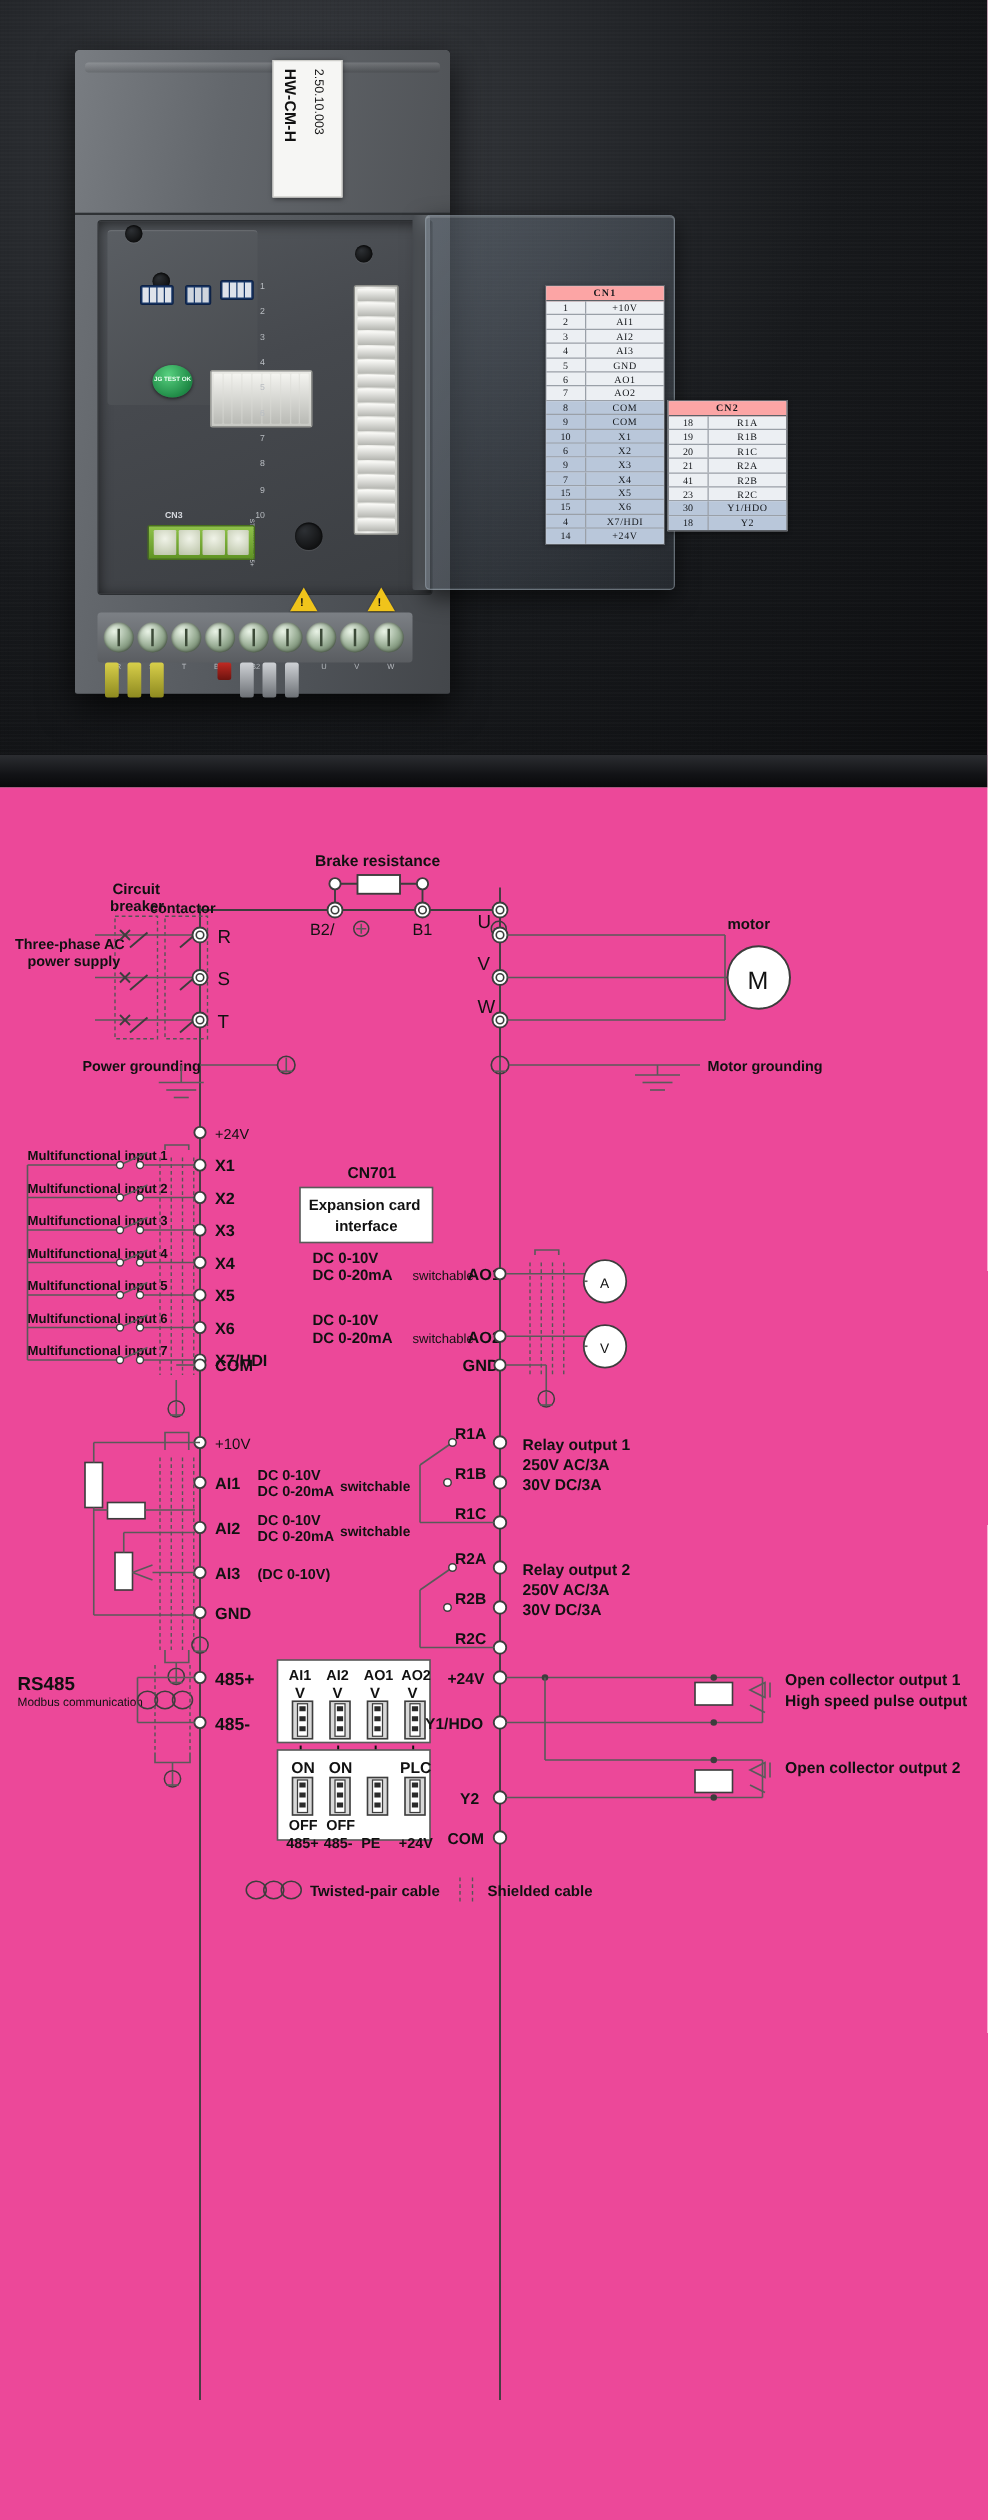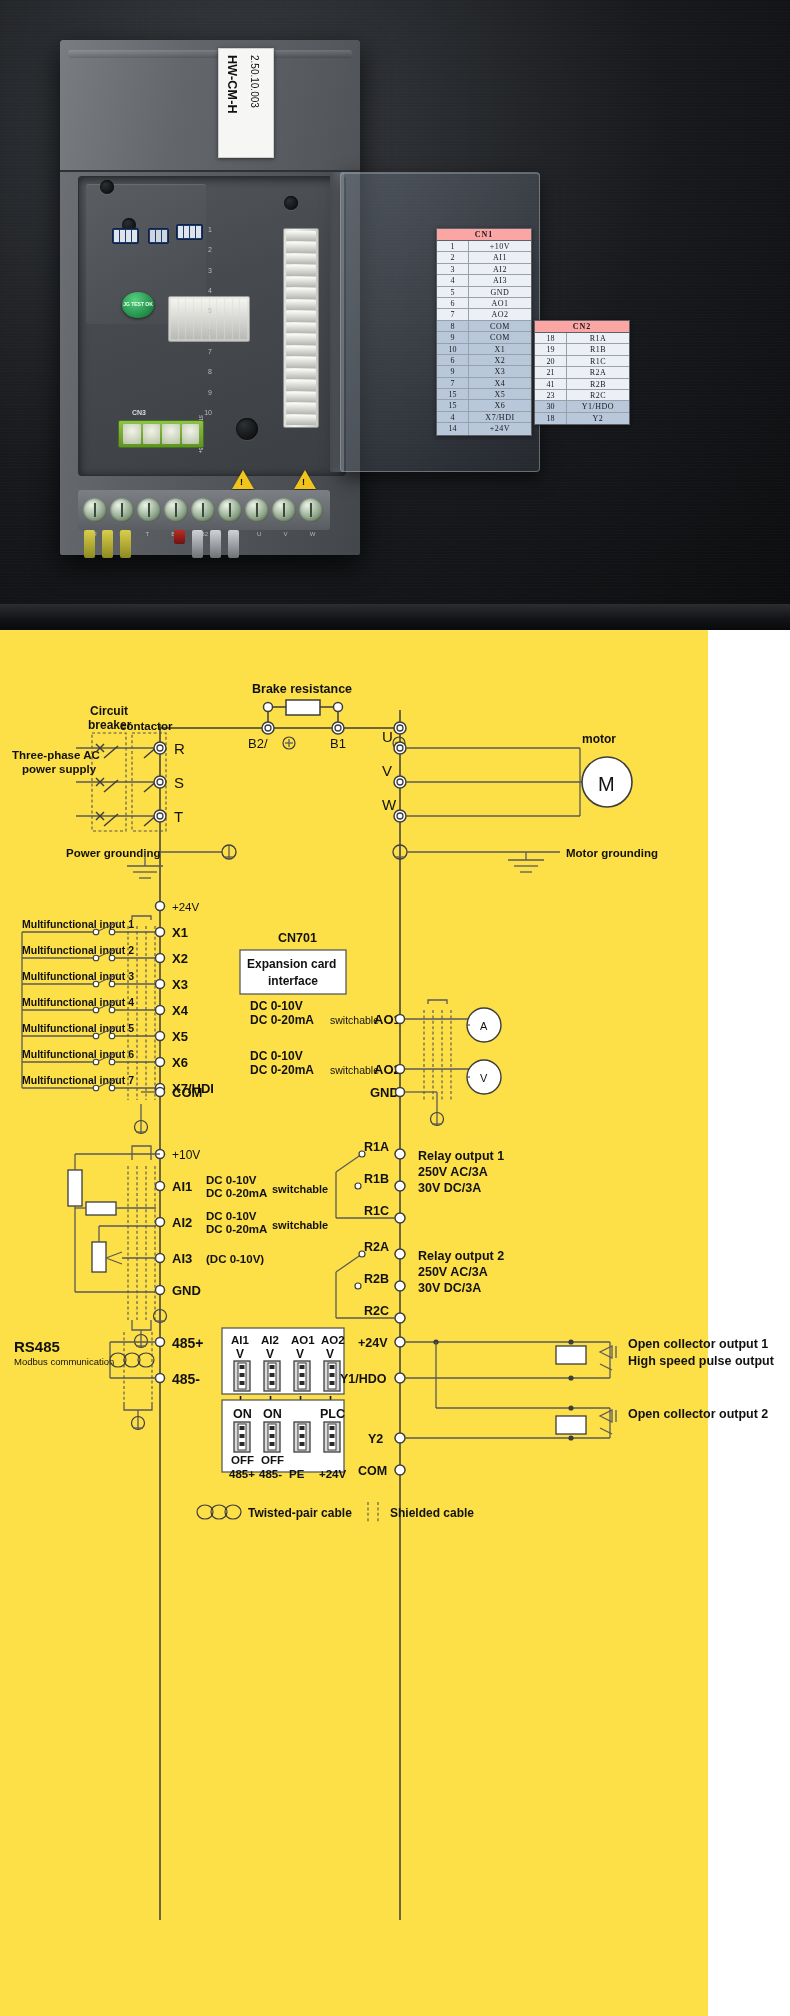--- a/index.html
+++ b/index.html
@@ -192,22 +192,22 @@
   .ttable .trow:last-child{ border-bottom:none; }
   .ttable .tn{ width:34%; text-align:center; border-right:1px solid #9aa0a8;}
   .ttable .tv{ width:66%; text-align:center; letter-spacing:.5px;}
   .ttable .trow.hl{ background:#b9c7da; }
 
   #cn1-table{ left:436px; top:228px; width:96px; }
   #cn2-table{ left:534px; top:320px; width:96px; }
 
   
   #diagram-panel{
-    position:absolute; left:0; top:630px; width:708px; height:1386px;
-    background:#fde047;
+    position:absolute; left:0; top:630px; width:790px; height:1386px;
+    background:#ec4899;
   }
   #diagram-panel svg{ display:block; }
 </style>
 </head>
 <body>
 
 <div id="photo-panel">
   <div class="noise"></div>
 
   <div class="drive"></div>

